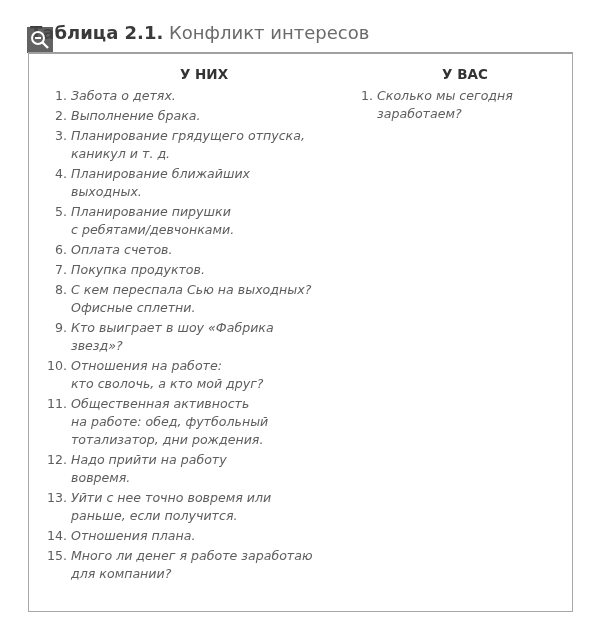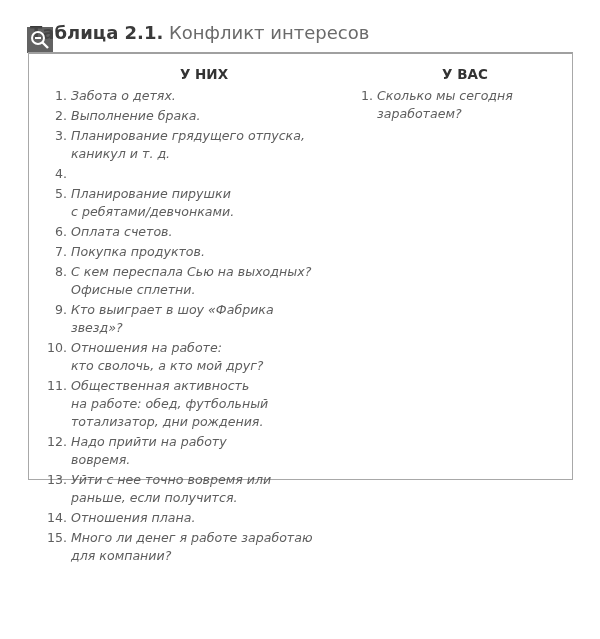--- a/index.html
+++ b/index.html
@@ -2,21 +2,21 @@
 <html><head>
 <meta charset="utf-8">
 <style>
   html, body { margin: 0; padding: 0; background: #ffffff; }
   body { width: 600px; height: 639px; position: relative; overflow: hidden;
          font-family: "DejaVu Sans", sans-serif; color: #5a5a5a; }
   .caption { position: absolute; left: 30px; top: 22px; font-size: 18px; color: #6a6a6a; white-space: nowrap; }
   .caption .bold { font-weight: bold; color: #3a3a3a; }
   .zoom-btn { position: absolute; left: 27px; top: 27px; width: 26px; height: 26px;
               background: rgba(70,70,70,0.85); display: flex; align-items: center; justify-content: center; cursor: pointer; }
-  .table-box { position: absolute; left: 28px; top: 52px; width: 545px; height: 428px;
+  .table-box { position: absolute; left: 28px; top: 52px; width: 545px; height: 560px;
                border: 1px solid #a8a8a8; border-top: 2px solid #a0a0a0; box-sizing: border-box; padding-left: 20px; }
   .col { position: absolute; top: 12px; }
   .col.left { left: 18px; width: 300px; }
   .col.right { left: 324px; width: 200px; }
   .col-header { font-weight: bold; font-size: 13.5px; color: #333; text-align: center; margin-bottom: 5px; }
   .col.left .col-header { padding-left: 14px; }
   .col.right .col-header { padding-left: 24px; }
   ol { list-style: none; margin: 0; padding: 0; }
   li { display: flex; font-size: 12.6px; line-height: 18px; margin-bottom: 2px; color: #5e5e5e; }
   li .num { width: 20px; text-align: right; flex-shrink: 0; padding-right: 4px; }
@@ -49,20 +49,22 @@
           <span class="num">2.</span>
           <span class="txt">Выполнение брака.</span>
         </li>
       <li>
           <span class="num">3.</span>
           <span class="txt">Планирование грядущего отпуска,
 каникул и т. д.</span>
         </li>
       <li>
           <span class="num">4.</span>
+          <span class="txt">Планирование ближайших
+выходных.</span>
         </li>
       <li>
           <span class="num">5.</span>
           <span class="txt">Планирование пирушки
 с ребятами/девчонками.</span>
         </li>
       <li>
           <span class="num">6.</span>
           <span class="txt">Оплата счетов.</span>
         </li>

